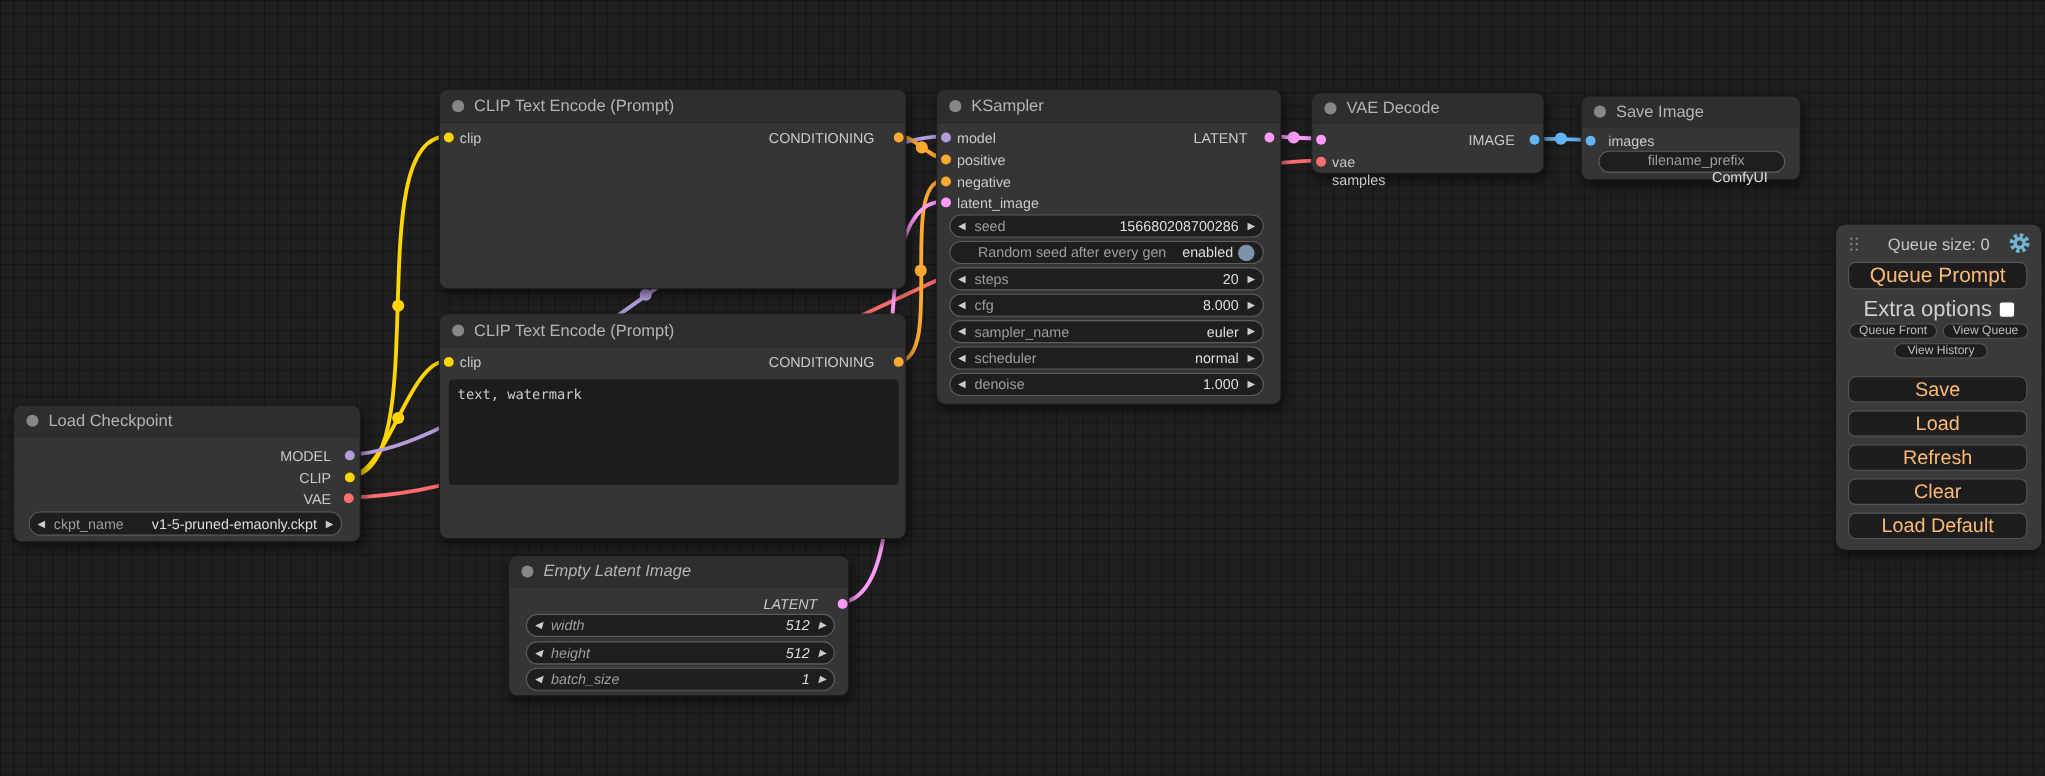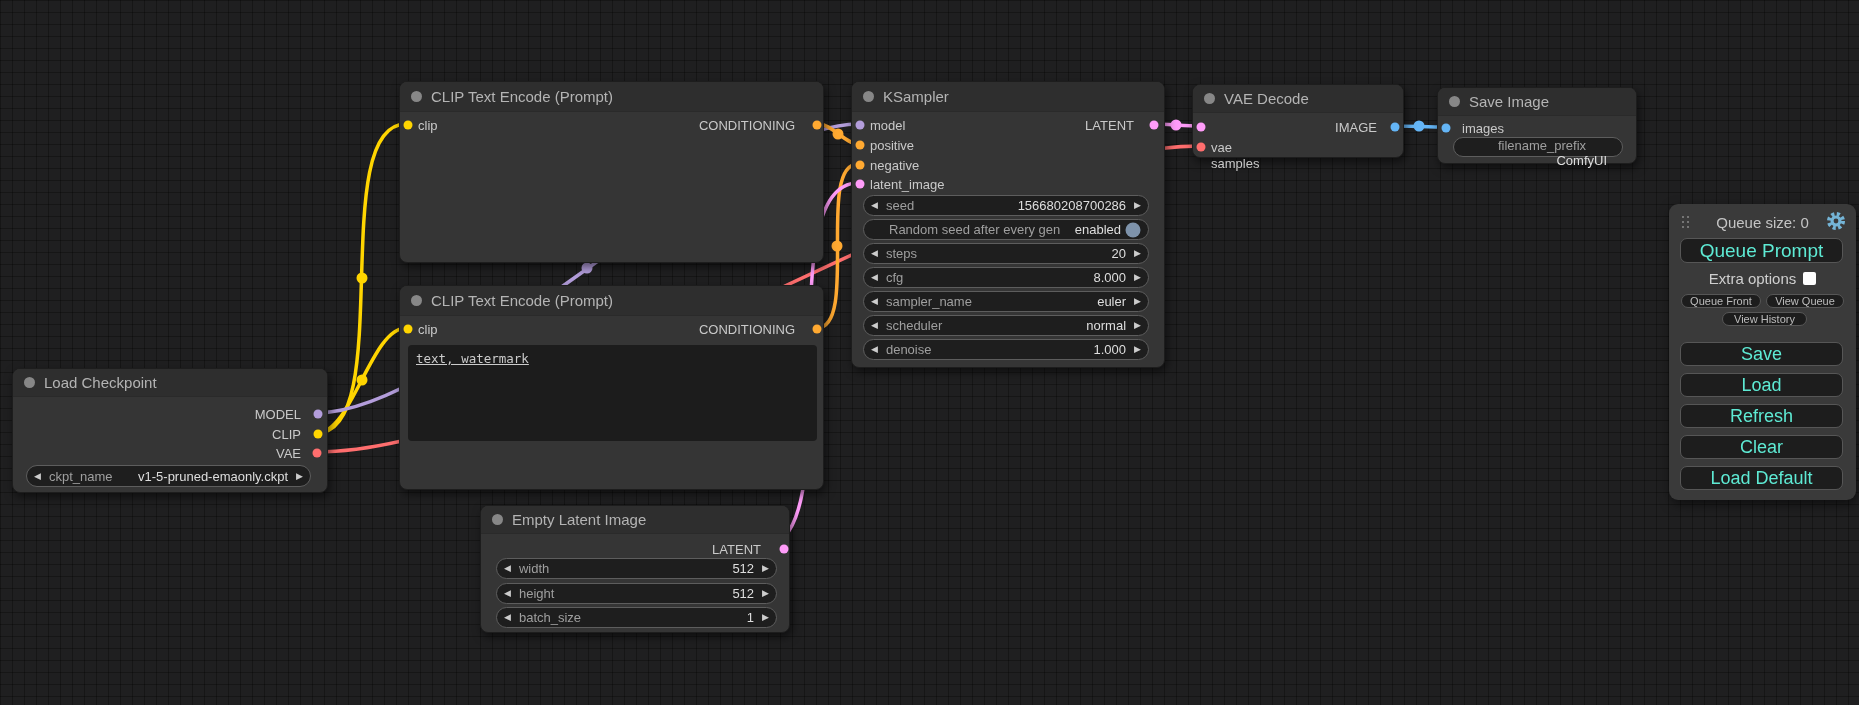--- a/index.html
+++ b/index.html
@@ -47,30 +47,30 @@
   #qpanel{
     position:absolute;left:1669px;top:204px;width:187px;height:296px;z-index:3;
     background:#3a3a3a;border-radius:9px;box-shadow:2px 4px 12px rgba(0,0,0,.55);
   }
   .qhead{position:absolute;left:0;top:9px;width:100%;height:18px;}
   .qsize{position:absolute;left:0;top:1px;width:100%;text-align:center;font-size:15px;color:#c4c4c4;}
   .drag{position:absolute;left:13px;top:3px;display:grid;grid-template-columns:3px 3px;grid-auto-rows:3px;gap:2px;}
   .drag i{width:2px;height:2px;border-radius:50%;background:#8a8a8a;}
   .qbtn{
     position:absolute;left:11px;width:163px;height:24px;background:#1d1d1d;border:1px solid #565656;
-    border-radius:7px;color:#5eead4;display:flex;align-items:center;justify-content:center;
+    border-radius:7px;color:#fdba74;display:flex;align-items:center;justify-content:center;
     font-size:17px;box-sizing:border-box;cursor:default;
   }
   .qbtn.big{font-size:18px;}
   .qsmall{
     position:absolute;height:14px;background:#1d1d1d;border:1px solid #565656;border-radius:8px;
     color:#bdbdbd;font-size:11px;display:flex;align-items:center;justify-content:center;box-sizing:border-box;
   }
   .extra{position:absolute;left:0;top:66px;width:100%;display:flex;align-items:center;justify-content:center;gap:7px;}
-  .extra .lbl{font-size:15px;color:#cfcfcf;}
+  .extra .lbl{font-size:20px;color:#cfcfcf;}
   .chk{width:13px;height:13px;background:#ffffff;border-radius:2px;}
   .gear{position:absolute;right:10px;top:-2px;}
 </style>
 </head>
 <body>
 
 <div id="canvas">
 
   <svg id="wires" width="1859" height="705">
     <g fill="none" stroke-width="3.5" stroke-linecap="round">
@@ -155,24 +155,24 @@
       </svg>
     <div class="slot in" style="left:18px;top:34px;">
       <span class="slbl" style="margin-left:0;">clip</span>
     </div>
     <div class="slot out" style="right:22px;top:34px;width:140px;">
       <span class="slbl">CONDITIONING</span>
     </div>
     <svg class="sdot-abs" style="left:412px;top:38px;" width="10" height="10">
         <circle cx="5" cy="5" r="4.5" fill="#ffa931"></circle>
       </svg>
-    <div class="promptbox" style="left:8px;top:59px;width:409px;height:96px;text-decoration:underline;">text, watermark</div>
-  </div>
-
-  <div class="node" style="left:480px;top:505px;width:310px;height:128px;">
+    <div class="promptbox" style="left:8px;top:59px;width:409px;height:96px;">text, watermark</div>
+  </div>
+
+  <div class="node" style="left:462px;top:505px;width:310px;height:128px;font-style:italic;">
     <div class="ntitle" style="height:28px;">
       <span class="tdot"></span>
       <span>Empty Latent Image</span>
     </div>
     <div class="slot out" style="right:22px;top:34px;width:120px;">
       <span class="slbl">LATENT</span>
     </div>
     <svg class="sdot-abs" style="left:298px;top:38px;" width="10" height="10">
         <circle cx="5" cy="5" r="4.5" fill="#ff9cf9"></circle>
       </svg>

